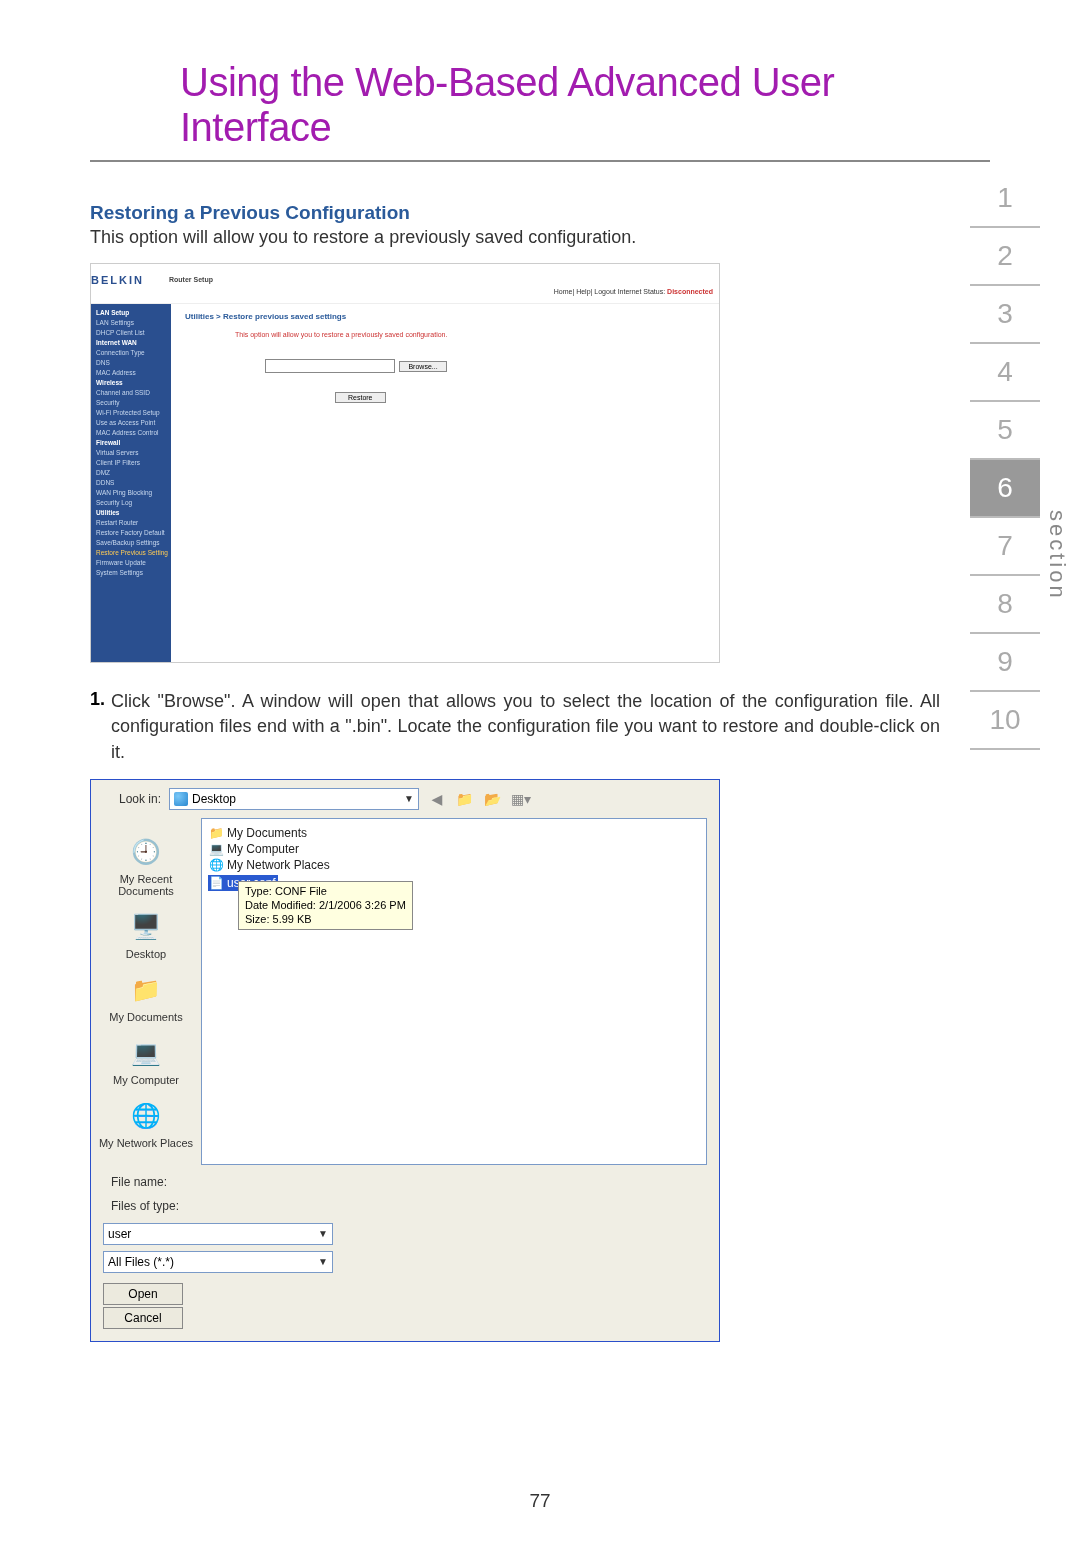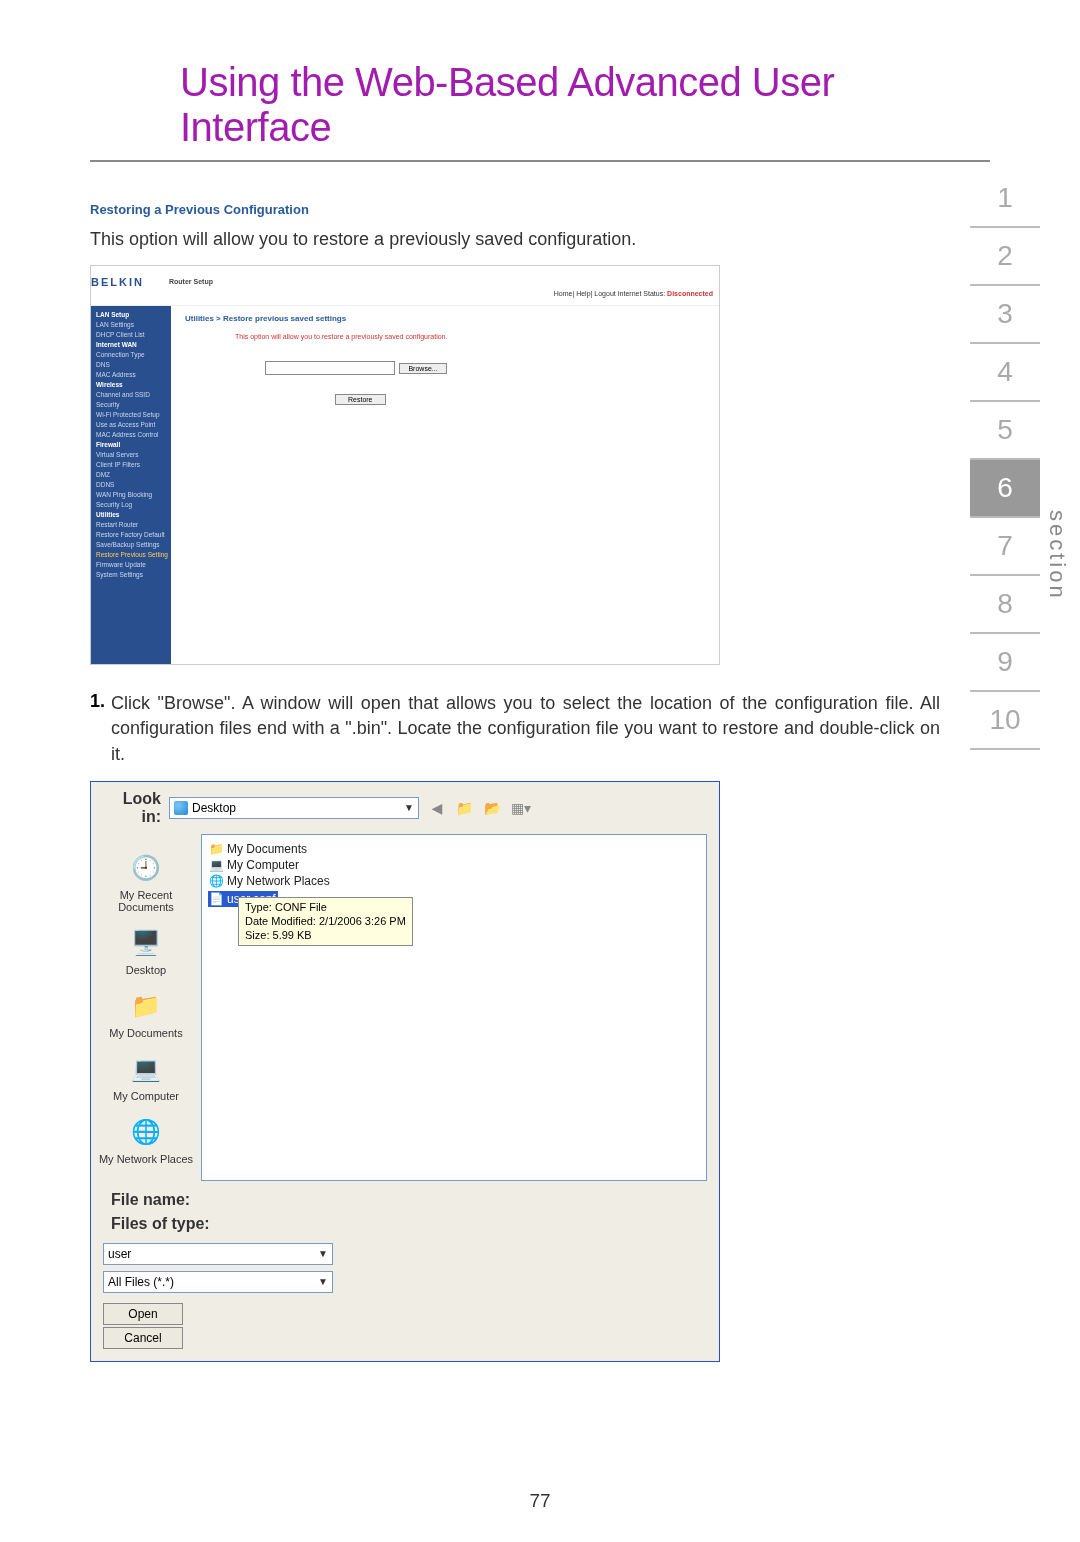--- a/index.html
+++ b/index.html
@@ -3,21 +3,21 @@
 <meta charset="utf-8">
 <style>
 * { margin: 0; padding: 0; box-sizing: border-box; }
 body { font-family: Arial, Helvetica, sans-serif; background: #fff; width: 1080px; height: 1542px; position: relative; }
 .page-title { font-size: 40px; font-weight: 300; color: #a21caf; padding: 60px 60px 10px 90px; border-bottom: 2px solid #888; margin: 0 90px 0 90px; letter-spacing: -0.5px; }
 .section-nav { position: absolute; right: 40px; top: 170px; width: 70px; text-align: center; }
 .section-nav-item { font-size: 28px; font-weight: 300; color: #aaa; padding: 12px 0; border-bottom: 2px solid #bbb; }
 .section-nav-item.active { background: #999; color: #fff; }
 .section-label { writing-mode: vertical-rl; text-orientation: mixed; position: absolute; right: 10px; top: 510px; font-size: 22px; color: #888; letter-spacing: 3px; font-weight: 300; }
 .content { padding: 40px 140px 0 90px; }
-.subheading { color: #2a5a9a; font-size: 13px; font-weight: bold; margin-bottom: 10px; }
+.subheading { color: #2a5a9a; font-size: 19px; font-weight: bold; margin-bottom: 1px; }
 .bodytext { font-size: 18px; color: #333; line-height: 1.35; margin-bottom: 14px; }
 .router-screenshot { border: 1px solid #ccc; width: 630px; height: 400px; background: #fff; position: relative; overflow: hidden; margin-bottom: 26px; }
 .router-header { background: #fff; height: 40px; position: relative; border-bottom: 1px solid #eee; }
 .belkin-logo { position: absolute; left: 0; top: 10px; font-size: 11px; letter-spacing: 2px; font-weight: bold; color: #2a4f8f; }
 .router-setup-lbl { position: absolute; left: 78px; top: 12px; font-size: 7px; color: #444; font-weight: bold; }
 .router-top-links { position: absolute; right: 6px; top: 24px; font-size: 7px; color: #333; }
 .router-top-links .disc { color: #c33; font-weight: bold; }
 .router-body { display: flex; height: 360px; }
 .router-sidebar { background: #2a4f8f; width: 80px; padding: 3px 3px; }
 .router-sidebar div { color: #c8d8ee; font-size: 6.5px; padding: 1.5px 2px; white-space: nowrap; overflow: hidden; }
@@ -32,21 +32,21 @@
 .router-restore { display: inline-block; border: 1px solid #888; background: #eee; font-size: 7px; padding: 1px 12px; margin-left: 150px; }
 .step1 { display: flex; gap: 6px; margin-bottom: 14px; }
 .step1 .num { font-weight: bold; font-size: 18px; }
 .step1 .txt { font-size: 18px; line-height: 1.4; color: #333; text-align: justify; }
 .filedialog { width: 630px; border: 1px solid #2a4fca; position: relative; background: #fff; }
 .fd-titlebar { background: linear-gradient(#3b6bd6, #3060c8); height: 28px; color: #fff; font-size: 14px; font-weight: bold; padding: 4px 10px; display: flex; justify-content: space-between; align-items: center; }
 .fd-titlebar-btns { display: flex; gap: 3px; }
 .fd-tbtn { width: 20px; height: 20px; background: #d04038; color: #fff; text-align: center; font-size: 14px; line-height: 18px; border: 1px solid #a01818; }
 .fd-tbtn.help { background: #3878e0; border-color: #2858b0; }
 .fd-toolbar { background: #f0eee4; padding: 8px 12px; display: flex; align-items: center; gap: 8px; }
-.fd-label { font-size: 16px; color: #333; font-weight: bold; }
+.fd-label { font-size: 12px; color: #333; }
 .fd-lookin { flex: 0 0 58px; text-align: right; }
 .fd-select { border: 1px solid #7a9ac8; background: #fff; height: 22px; width: 250px; font-size: 12px; padding: 2px 4px; display: flex; align-items: center; gap: 4px; }
 .fd-tool-icon { width: 20px; height: 20px; display: inline-flex; align-items: center; justify-content: center; font-size: 14px; color: #888; }
 .fd-body { display: flex; background: #f0eee4; }
 .fd-places { width: 110px; background: #f0eee4; padding: 10px 0; }
 .fd-place { text-align: center; font-size: 11px; color: #333; padding: 6px 4px; }
 .fd-place-icon { width: 36px; height: 36px; margin: 0 auto 3px auto; display: flex; align-items: center; justify-content: center; font-size: 24px; }
 .fd-filelist { flex: 1; background: #fff; border: 1px solid #7a9ac8; margin: 0 12px 0 0; min-height: 280px; padding: 6px; position: relative; }
 .fd-file-item { font-size: 12px; color: #222; padding: 1px 2px; display: flex; align-items: center; gap: 3px; }
 .fd-file-item.selected { background: #2a5ad0; color: #fff; display: inline-flex; }

